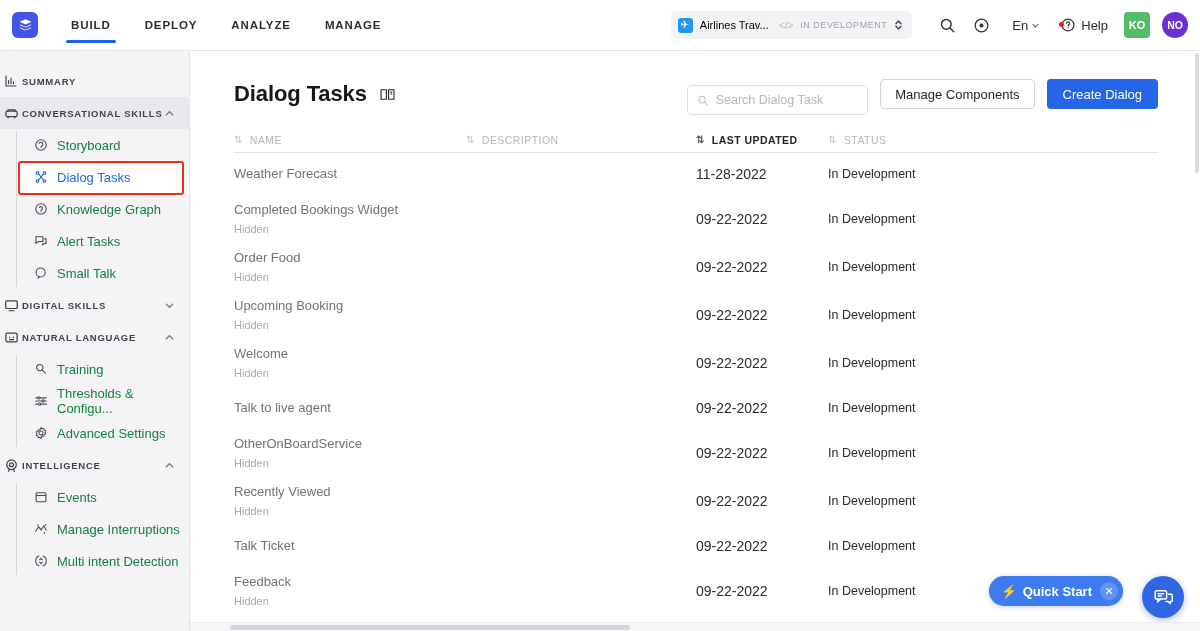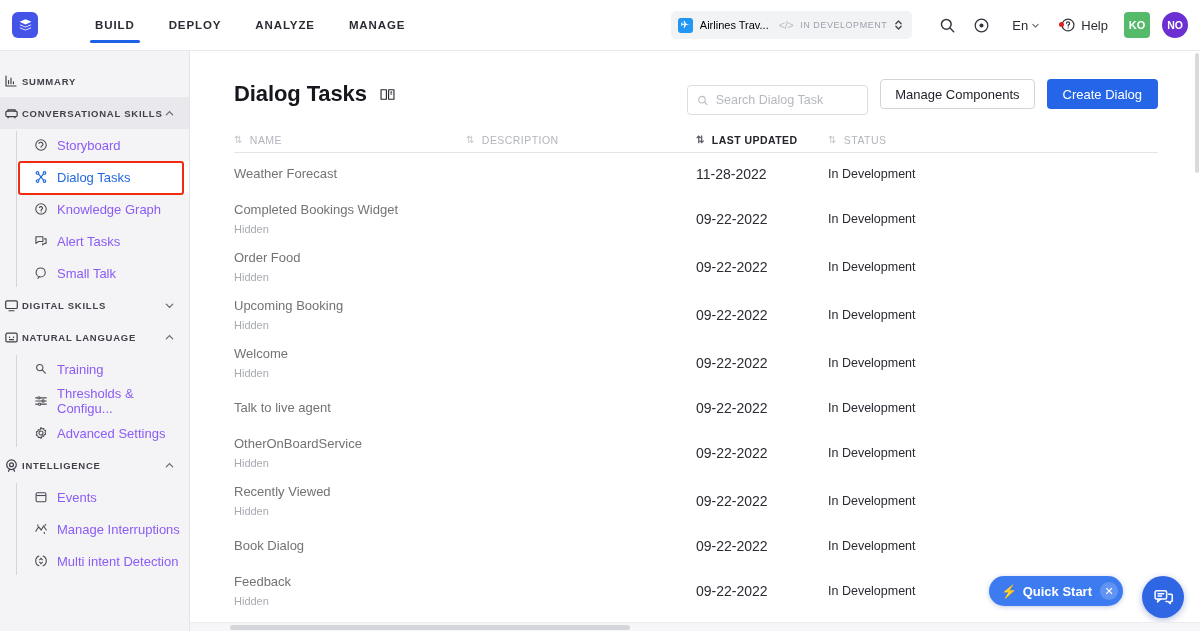--- a/index.html
+++ b/index.html
@@ -13,21 +13,20 @@
 
   
   .topbar {
     height: 51px;
     display: flex;
     align-items: center;
     background: #ffffff;
     border-bottom: 1px solid #e8e8ec;
     position: relative;
     z-index: 20;
-    gap: 24px;
   }
   .logo-box {
     width: 26px; height: 26px;
     margin-left: 12px; margin-right: 16px;
     border-radius: 6px;
     background: #4354e6;
     display: flex; align-items: center; justify-content: center;
     flex: none;
   }
   .nav-tabs { display: flex; align-items: center; height: 51px; }
@@ -141,21 +140,21 @@
   .sb-group .chev { color: #6a6b74; display:flex; }
 
   .sb-sub { position: relative; padding-left: 17px; }
   .sb-sub::before {
     content: ""; position: absolute; left: 16px; top: 2px; bottom: 2px;
     width: 1px; background: #d4d5da;
   }
   .sb-item {
     display: flex; align-items: center;
     height: 32px; padding-left: 17px;
-    font-size: 13px; color: #8b5cf6; cursor: pointer;
+    font-size: 13px; color: #15803d; cursor: pointer;
   }
   .sb-item .ii { width: 23px; flex: none; display: flex; align-items: center; color: #4a4b54;}
   .sb-item.selected {
     color: #2268e0;
     background: #ffffff;
   }
   .sb-item.selected .ii { color: #2268e0; }
   .hl-box {
     position: absolute;
     left: 18px; right: 5px;
@@ -692,21 +691,21 @@
             <div class="cell-name">
               <div class="nm">Recently Viewed</div>
               <div class="sub">Hidden</div>
             </div>
             <div class="cell-desc"></div>
             <div class="cell-upd">09-22-2022</div>
             <div class="cell-stat">In Development</div>
           </div>
           <div class="trow">
             <div class="cell-name">
-              <div class="nm">Book Dialog</div>
+              <div class="nm">Talk Ticket</div>
             </div>
             <div class="cell-desc"></div>
             <div class="cell-upd">09-22-2022</div>
             <div class="cell-stat">In Development</div>
           </div>
           <div class="trow">
             <div class="cell-name">
               <div class="nm">Feedback</div>
               <div class="sub">Hidden</div>
             </div>

